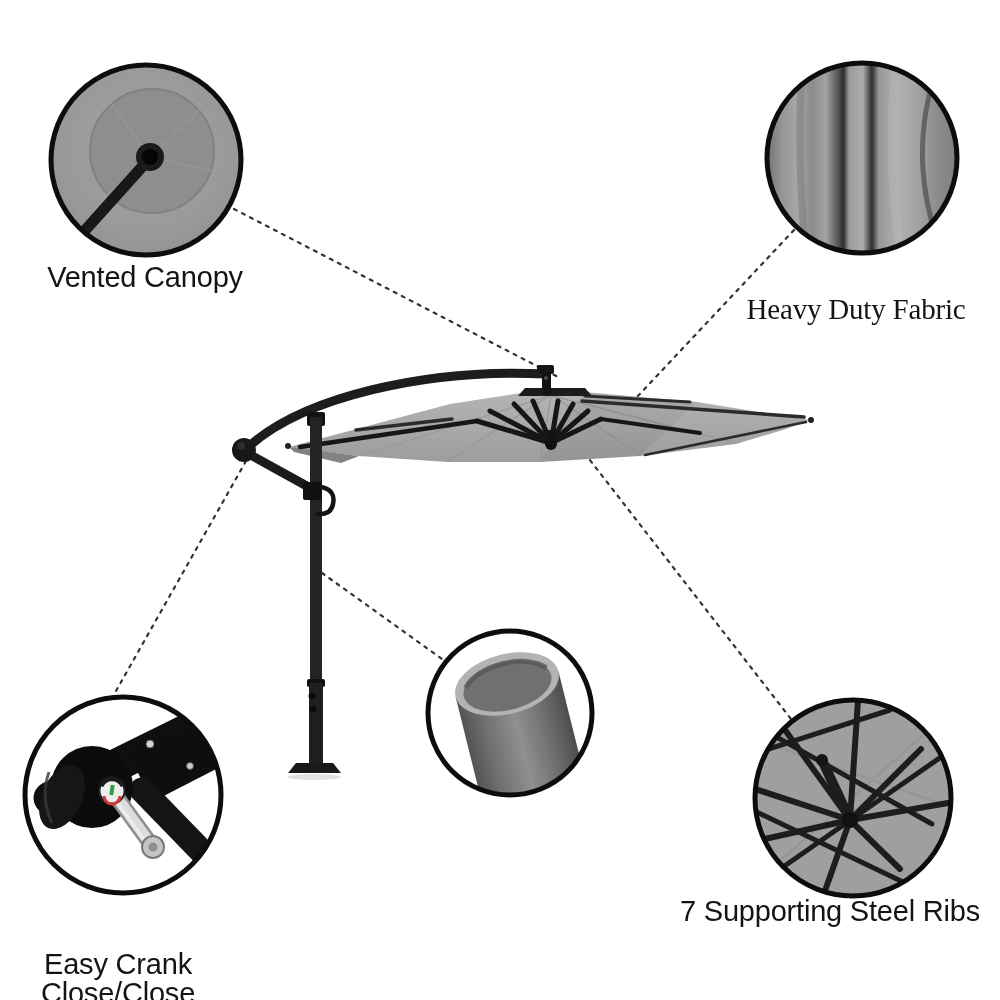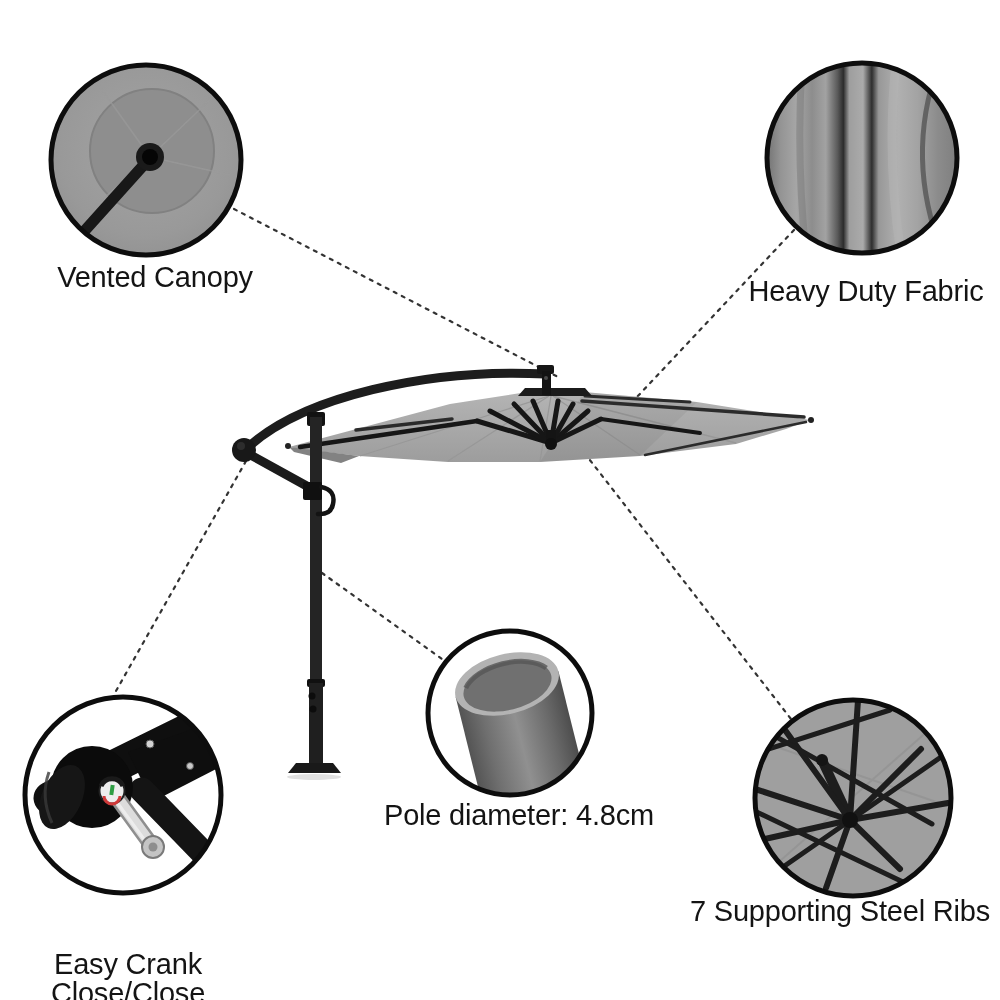--- a/index.html
+++ b/index.html
@@ -4,21 +4,21 @@
 <style>
   html,body{margin:0;padding:0;background:#ffffff;}
   .stage{
     position:relative;width:1000px;height:1000px;background:#ffffff;overflow:hidden;
     font-family:"Liberation Sans","DejaVu Sans",sans-serif;color:#161616;
   }
   .stage svg{position:absolute;left:0;top:0;}
   .callout-label{
     position:absolute;transform:translateX(-50%);
     font-size:29px;font-weight:400;letter-spacing:-0.2px;white-space:nowrap;
-    color:#141414;text-align:center;line-height:29px;margin-left:10px;
+    color:#141414;text-align:center;line-height:29px;
   }
 </style>
 </head>
 <body>
 
 <div class="stage">
 
 <svg width="1000" height="1000" viewBox="0 0 1000 1000">
   <defs>
     <clipPath id="clipTL">
@@ -240,23 +240,22 @@
       </g>
       <circle cx="850" cy="820" r="8" fill="#111111"></circle>
       <circle cx="822" cy="760" r="6" fill="#151515"></circle>
     </g>
     <circle cx="853" cy="798" r="98" fill="none" stroke="#0d0d0d" stroke-width="5"></circle>
   </g>
 </svg>
 
   <div class="callout-label" style="left:145px;top:263px;">Vented Canopy</div>
 
-  <div class="callout-label" style="left:856px;top:277px;">Heavy Duty Fabric</div>
+  <div class="callout-label" style="left:856px;top:295px;font-family:Liberation Serif, serif;">Heavy Duty Fabric</div>
 
   <div class="callout-label" style="left:118px;top:950px;">
     <div>Easy Crank</div>
     <div>Close/Close</div>
   </div>
 
-  <div class="callout-label" style="left:509px;top:801px;">Pole diameter: 4.8cm</div>
 
   <div class="callout-label" style="left:830px;top:897px;">7 Supporting Steel Ribs</div>
 </div>
 
 </body></html>

